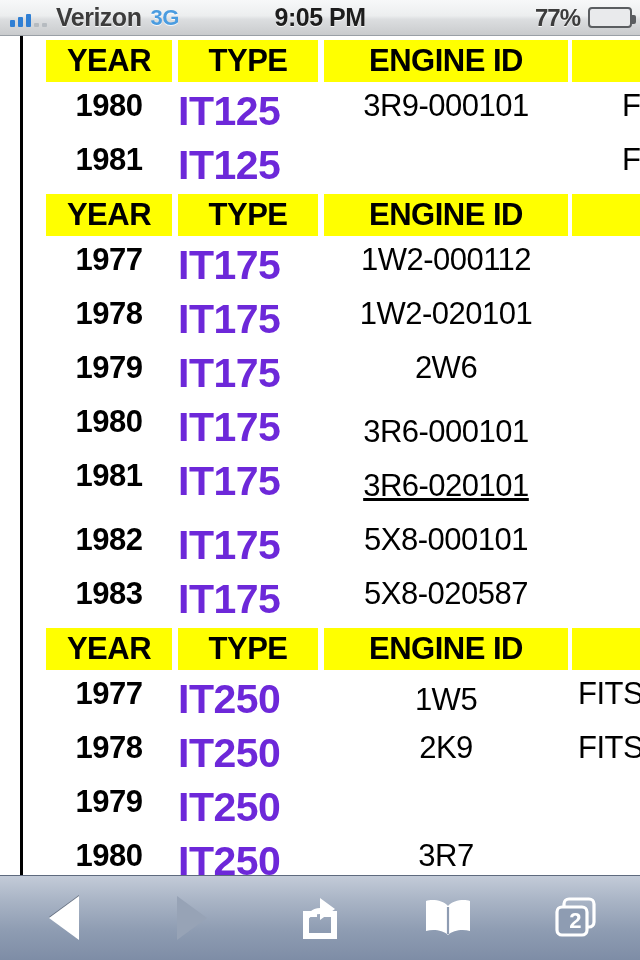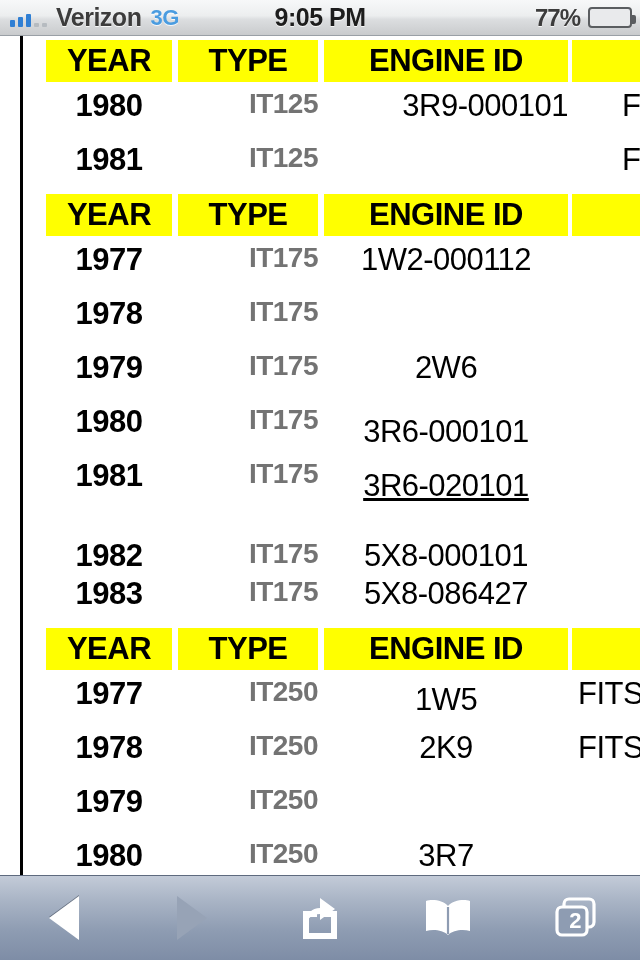--- a/index.html
+++ b/index.html
@@ -53,22 +53,22 @@
   .hdr{
     position:absolute; left:46px; height:42px; background:#ffff00;
     display:flex; align-items:center;
   }
   .hdr .cell{ font-size:31px; font-weight:bold; color:#000; letter-spacing:-0.5px; }
   .hdr .gap{ background:#ffffff; }
 
   .row{ position:absolute; left:0; width:640px; height:54px; white-space:nowrap; }
   .c-year{ position:absolute; left:46px; width:126px; text-align:center;
            font-size:31px; font-weight:bold; color:#000; letter-spacing:-0.5px; }
-  .c-type{ position:absolute; left:178px; width:140px; text-align:right;
-           font-size:28px; font-weight:bold; color:#737373; letter-spacing:-0.5px; }
+  .c-type{ position:absolute; left:178px; width:140px; text-align:left;
+           font-size:41px; font-weight:bold; color:#6d28d9; letter-spacing:-0.5px; }
   .c-eid { position:absolute; left:324px; width:244px; text-align:center;
            font-size:31px; font-weight:normal; color:#000; letter-spacing:-0.5px; }
   .c-fit { position:absolute; left:578px; font-size:31px; font-weight:normal;
            color:#000; letter-spacing:-0.5px; }
   .c-fit.far{ left:622px; }
 
   
   #toolbar{
     position:absolute; left:0; bottom:0; width:640px; height:85px;
     background:linear-gradient(to bottom,#c3cbd8 0%,#aab5c6 28%,#8e9cb2 65%,#7e8da6 100%);
@@ -114,21 +114,21 @@
         <div class="cell" style="width: 126px; text-align: center;">YEAR</div>
         <div class="gap" style="width: 6px; align-self: stretch;"></div>
         <div class="cell" style="width: 140px; text-align: center;">TYPE</div>
         <div class="gap" style="width: 6px; align-self: stretch;"></div>
         <div class="cell" style="width: 244px; text-align: center;">ENGINE ID</div>
         <div class="gap" style="width: 4px; align-self: stretch;"></div>
       </div>
       <div class="row" style="top: 46px;">
         <div class="c-year" style="top: 6px;">1980</div>
         <div class="c-type" style="top: 6px;">IT125</div>
-        <div class="c-eid" style="top: 6px; text-align: right;">3R9-000101</div>
+        <div class="c-eid" style="top: 6px;">3R9-000101</div>
         <div class="c-fit far" style="top: 6px;">F</div>
       </div>
       <div class="row" style="top: 100px;">
         <div class="c-year" style="top: 6px;">1981</div>
         <div class="c-type" style="top: 6px;">IT125</div>
         <div class="c-fit far" style="top: 6px;">F</div>
       </div>
       <div class="hdr" style="top: 158px; width: 594px;">
         <div class="cell" style="width: 126px; text-align: center;">YEAR</div>
         <div class="gap" style="width: 6px; align-self: stretch;"></div>
@@ -138,45 +138,46 @@
         <div class="gap" style="width: 4px; align-self: stretch;"></div>
       </div>
       <div class="row" style="top: 200px;">
         <div class="c-year" style="top: 6px;">1977</div>
         <div class="c-type" style="top: 6px;">IT175</div>
         <div class="c-eid" style="top: 6px;">1W2-000112</div>
       </div>
       <div class="row" style="top: 254px;">
         <div class="c-year" style="top: 6px;">1978</div>
         <div class="c-type" style="top: 6px;">IT175</div>
+        <div class="c-eid" style="top: 6px;">1W2-020101</div>
       </div>
       <div class="row" style="top: 308px;">
         <div class="c-year" style="top: 6px;">1979</div>
         <div class="c-type" style="top: 6px;">IT175</div>
         <div class="c-eid" style="top: 6px;">2W6</div>
       </div>
       <div class="row" style="top: 362px;">
         <div class="c-year" style="top: 6px;">1980</div>
         <div class="c-type" style="top: 6px;">IT175</div>
         <div class="c-eid" style="top: 16px;">3R6-000101</div>
       </div>
       <div class="row" style="top: 416px;">
         <div class="c-year" style="top: 6px;">1981</div>
         <div class="c-type" style="top: 6px;">IT175</div>
         <div class="c-eid" style="top: 16px; text-decoration: underline;">3R6-020101</div>
       </div>
-      <div class="row" style="top: 480px; margin-top: 16px;">
+      <div class="row" style="top: 480px;">
         <div class="c-year" style="top: 6px;">1982</div>
         <div class="c-type" style="top: 6px;">IT175</div>
         <div class="c-eid" style="top: 6px;">5X8-000101</div>
       </div>
       <div class="row" style="top: 534px;">
         <div class="c-year" style="top: 6px;">1983</div>
         <div class="c-type" style="top: 6px;">IT175</div>
-        <div class="c-eid" style="top: 6px;">5X8-086427</div>
+        <div class="c-eid" style="top: 6px;">5X8-020587</div>
       </div>
       <div class="hdr" style="top: 592px; width: 594px;">
         <div class="cell" style="width: 126px; text-align: center;">YEAR</div>
         <div class="gap" style="width: 6px; align-self: stretch;"></div>
         <div class="cell" style="width: 140px; text-align: center;">TYPE</div>
         <div class="gap" style="width: 6px; align-self: stretch;"></div>
         <div class="cell" style="width: 244px; text-align: center;">ENGINE ID</div>
         <div class="gap" style="width: 4px; align-self: stretch;"></div>
       </div>
       <div class="row" style="top: 634px;">

